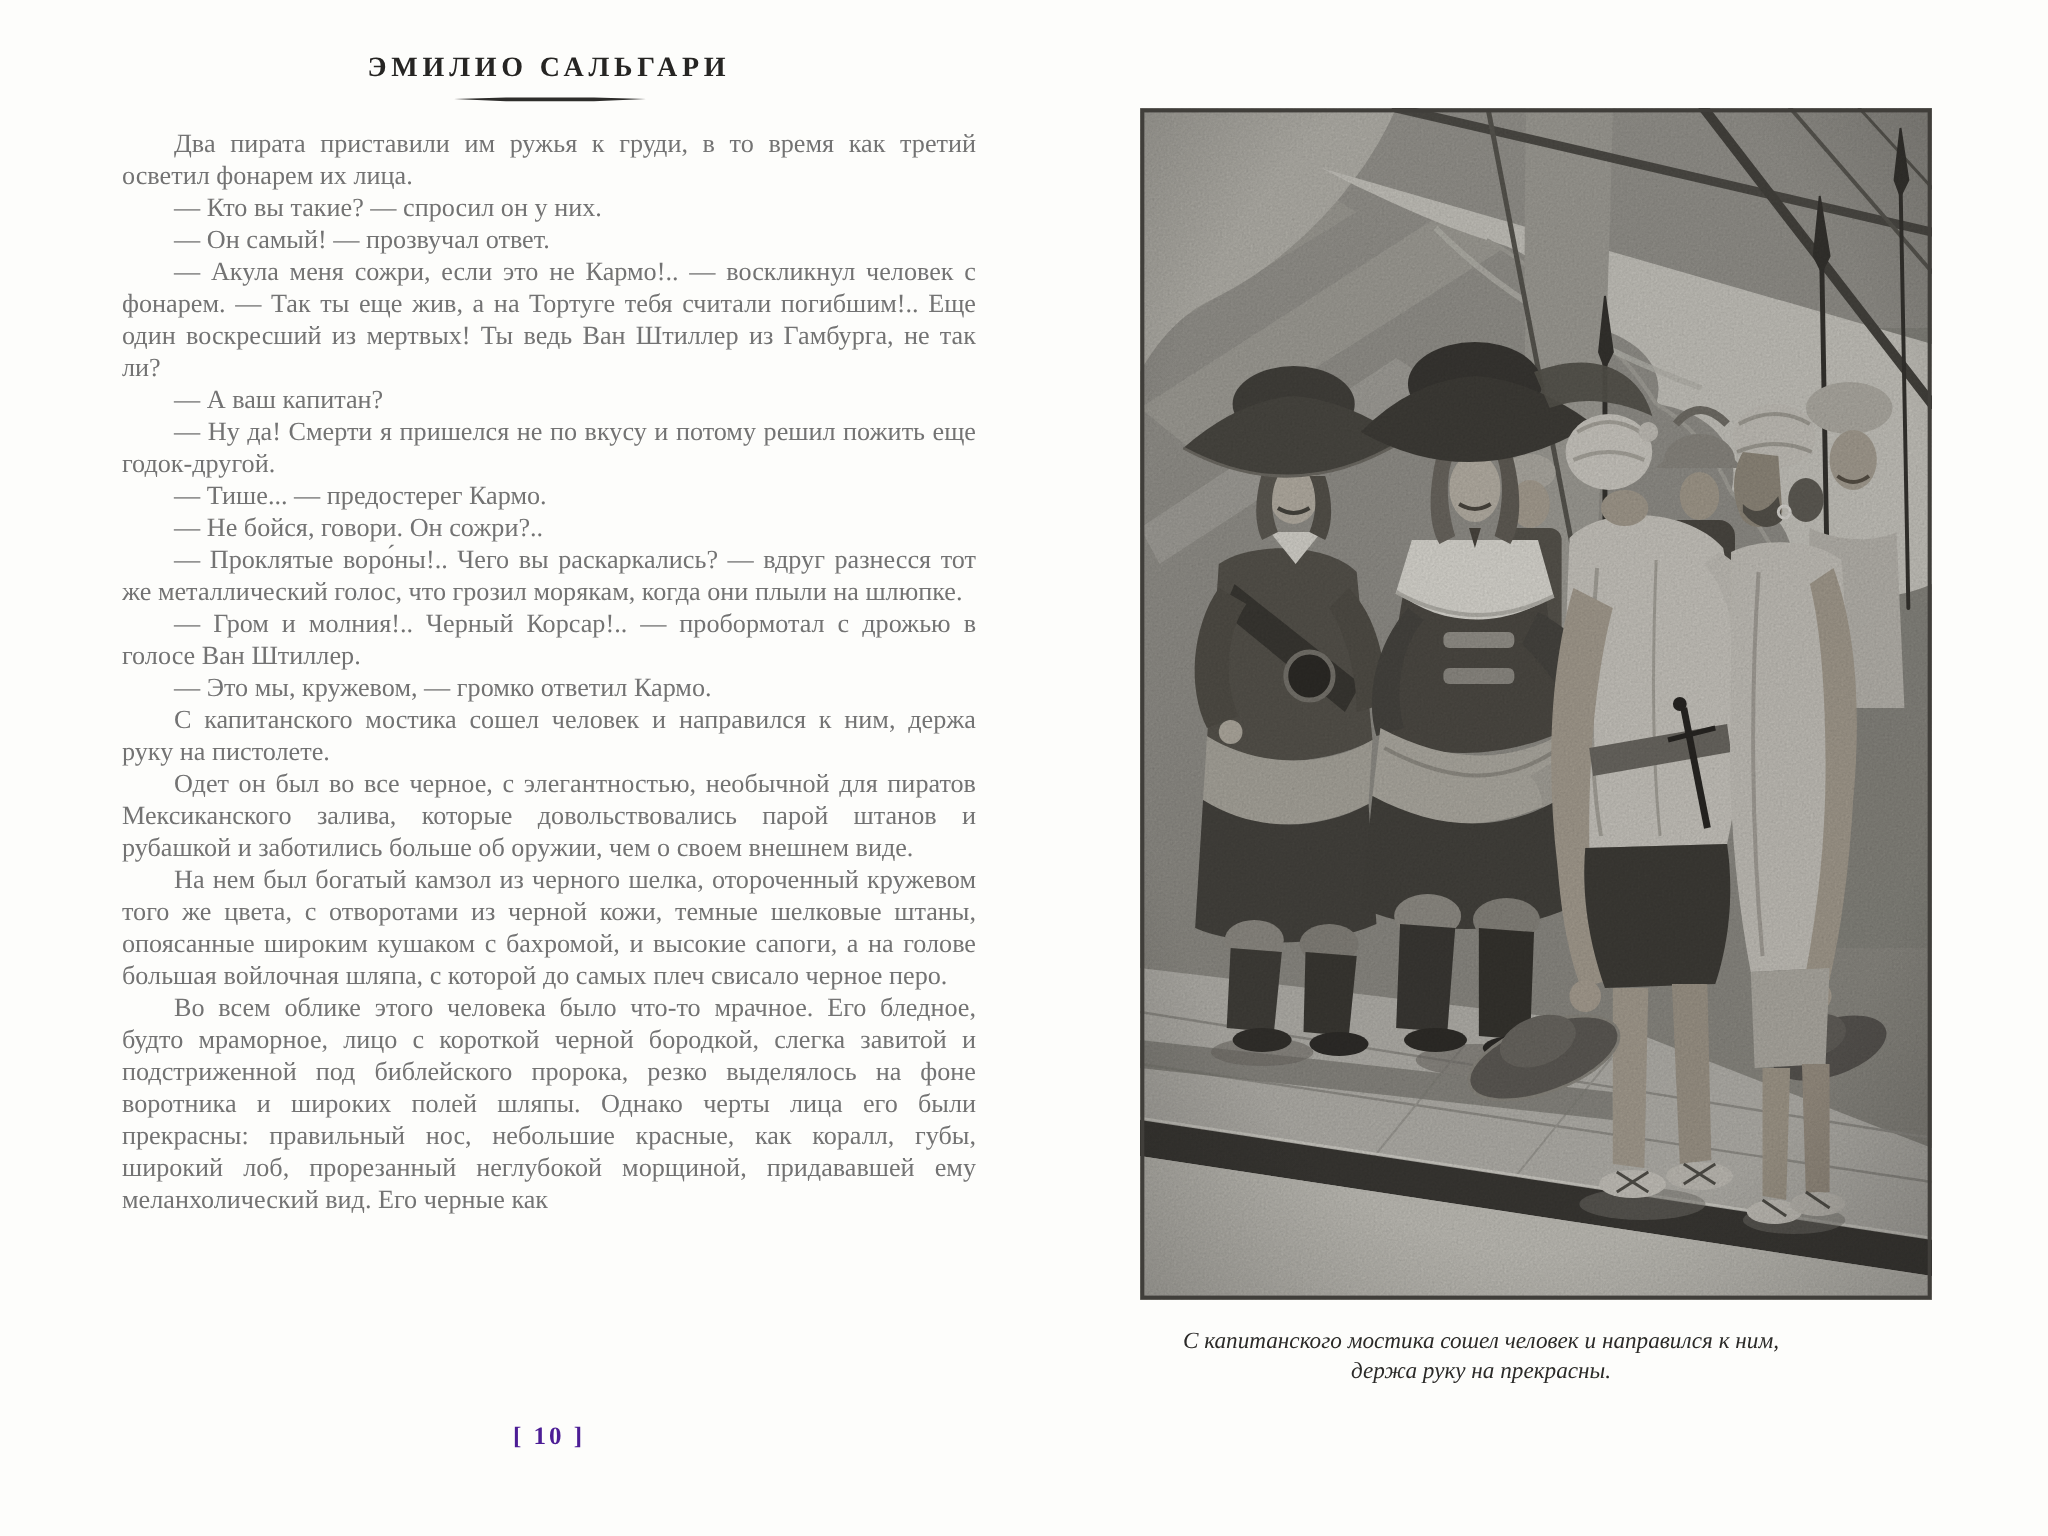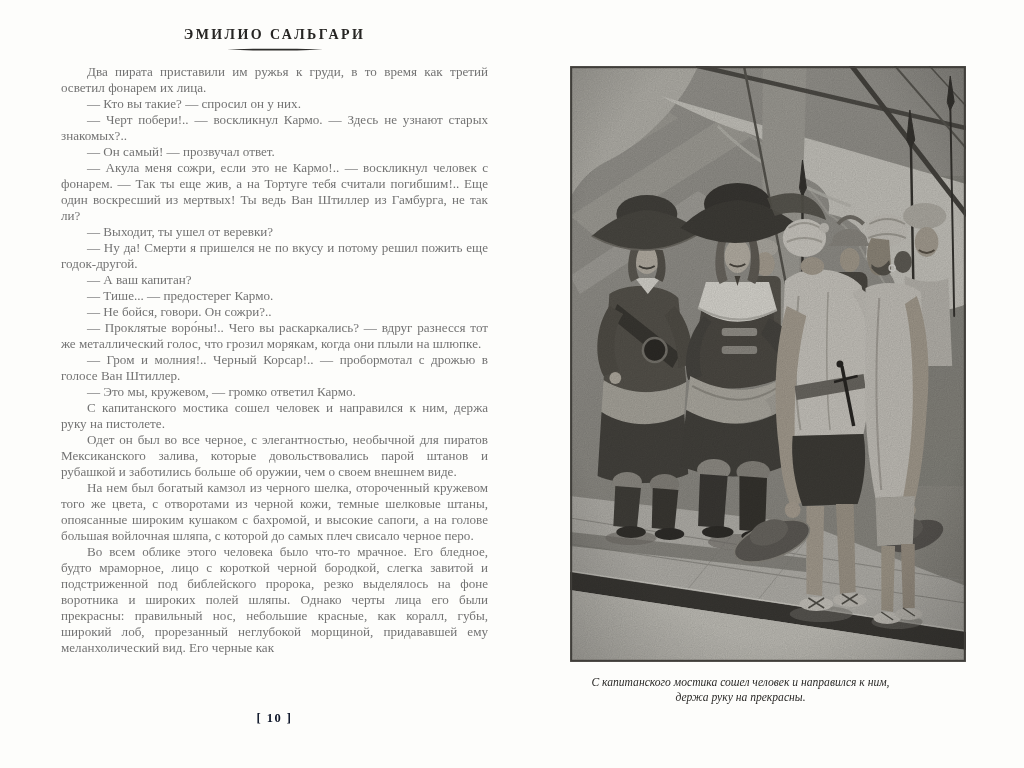--- a/index.html
+++ b/index.html
@@ -16,24 +16,24 @@
     letter-spacing:2.4px;color:#262523;line-height:13px;white-space:nowrap;
   }
   .head-rule{display:block;margin:5px auto 0 auto;}
   .body-text{
     position:absolute;top:36px;left:0;right:0;max-height:650px;overflow:hidden;
     font-size:13.1px;line-height:16px;text-align:justify;color:#737373;
   }
   .body-text p{margin:0;text-indent:26px;}
   .folio{
     position:absolute;top:683px;left:0;right:0;text-align:center;
-    font-size:12.5px;font-weight:700;letter-spacing:1.5px;color:#0f172a;
+    font-size:12.5px;font-weight:700;letter-spacing:1.5px;color:#4c1d95;
   }
   
-  .page-right{position:absolute;left:570px;top:66px;width:341px;}
+  .page-right{position:absolute;left:570px;top:54px;width:341px;}
   .plate{margin:0;}
   .plate svg{display:block;}
   .caption{
     margin-top:13px;text-align:center;font-style:italic;
     font-size:11.6px;line-height:15px;color:#2b2a28;
   }
   .cap-line{display:block;}
 </style>
 </head>
 <body>
@@ -41,26 +41,24 @@
 <div class="spread">
 
   <section class="page page-left">
     <header class="running-head">ЭМИЛИО САЛЬГАРИ</header>
     <svg class="head-rule" width="96" height="7" viewBox="0 0 96 7">
       <path d="M0,3.5 L26,2.7 L70,2.7 L96,3.5 L70,4.6 L26,4.6 Z" fill="#2e2d2b"></path>
     </svg>
     <div class="body-text">
       <p>Два пирата приставили им ружья к груди, в то время как третий осветил фонарем их лица.</p>
       <p>— Кто вы такие? — спросил он у них.</p>
-      <p>— Черт побери!.. — воскликнул Кармо. — Здесь не узнают старых знакомых?..</p>
       <p>— Он самый! — прозвучал ответ.</p>
       <p>— Акула меня сожри, если это не Кармо!.. — воскликнул человек с фонарем. — Так ты еще жив, а на Тортуге тебя считали погибшим!.. Еще один воскресший из мертвых! Ты ведь Ван Штиллер из Гамбурга, не так ли?</p>
-      <p>— Выходит, ты ушел от веревки?</p>
+      <p>— А ваш капитан?</p>
       <p>— Ну да! Смерти я пришелся не по вкусу и потому решил пожить еще годок-другой.</p>
-      <p>— А ваш капитан?</p>
       <p>— Тише... — предостерег Кармо.</p>
       <p>— Не бойся, говори. Он сожри?..</p>
       <p>— Проклятые воро́ны!.. Чего вы раскаркались? — вдруг разнесся тот же металлический голос, что грозил морякам, когда они плыли на шлюпке.</p>
       <p>— Гром и молния!.. Черный Корсар!.. — пробормотал с дрожью в голосе Ван Штиллер.</p>
       <p>— Это мы, кружевом, — громко ответил Кармо.</p>
       <p>С капитанского мостика сошел человек и направился к ним, держа руку на пистолете.</p>
       <p>Одет он был во все черное, с элегантностью, необычной для пиратов Мексиканского залива, которые довольствовались парой штанов и рубашкой и заботились больше об оружии, чем о своем внешнем виде.</p>
       <p>На нем был богатый камзол из черного шелка, отороченный кружевом того же цвета, с отворотами из черной кожи, темные шелковые штаны, опоясанные широким кушаком с бахромой, и высокие сапоги, а на голове большая войлочная шляпа, с которой до самых плеч свисало черное перо.</p>
       <p>Во всем облике этого человека было что-то мрачное. Его бледное, будто мраморное, лицо с короткой черной бородкой, слегка завитой и подстриженной под библейского пророка, резко выделялось на фоне воротника и широких полей шляпы. Однако черты лица его были прекрасны: правильный нос, небольшие красные, как коралл, губы, широкий лоб, прорезанный неглубокой морщиной, придававшей ему меланхолический вид. Его черные как</p>
     </div>

